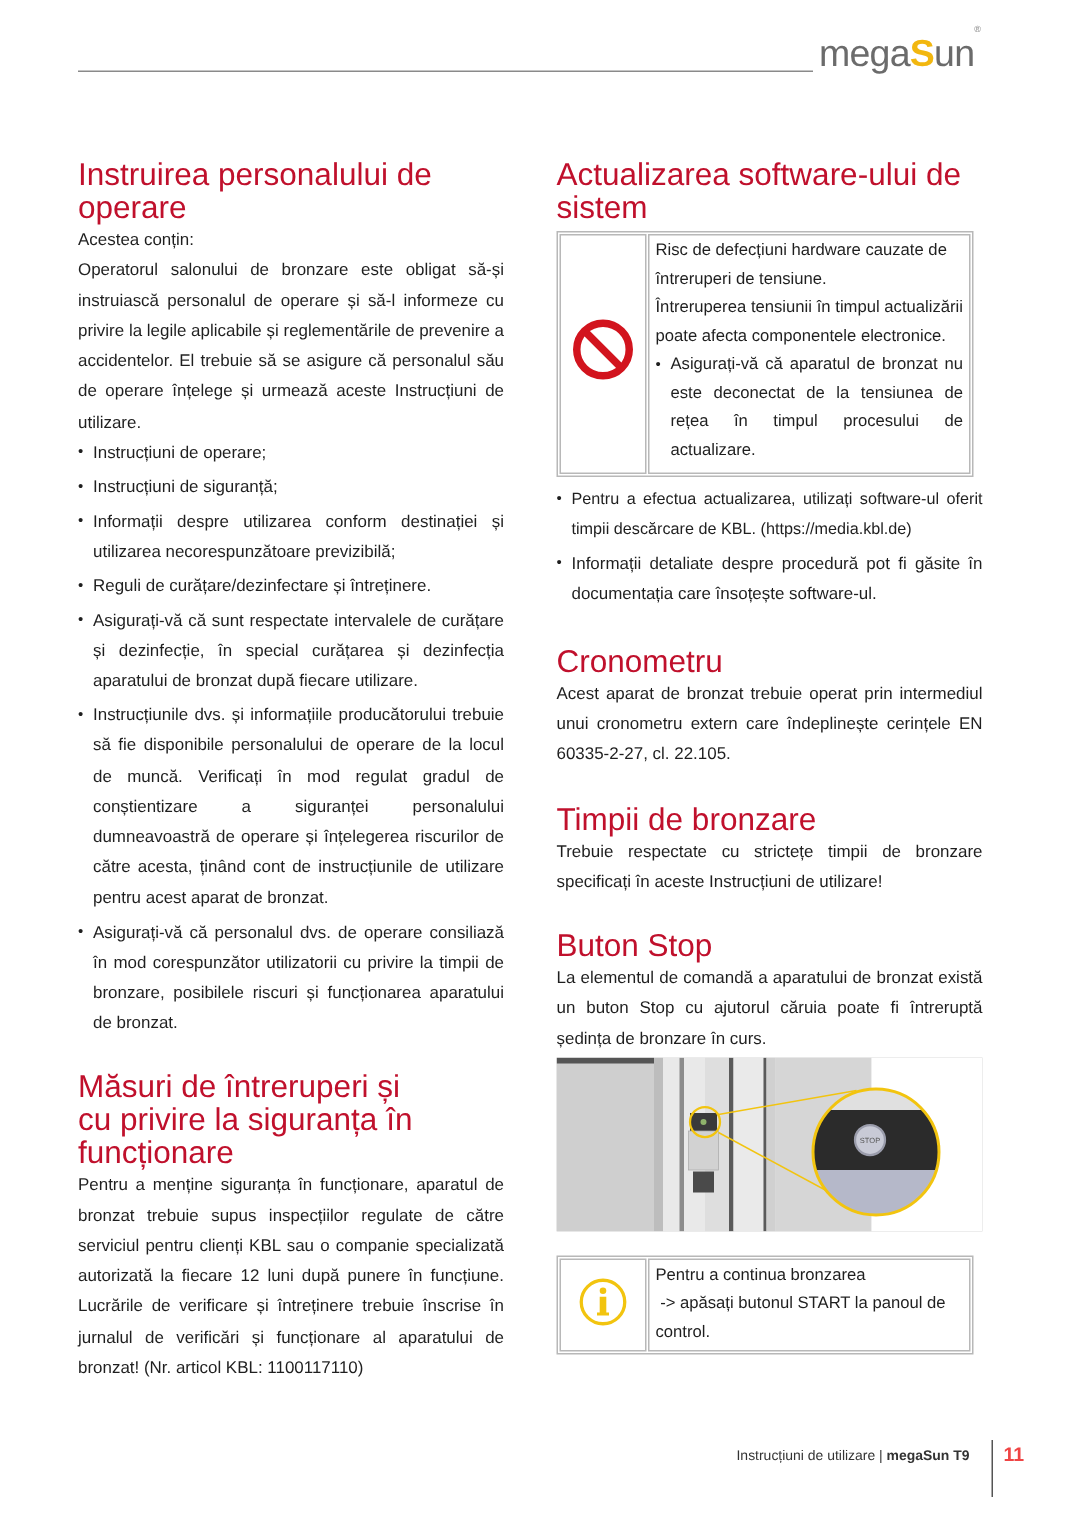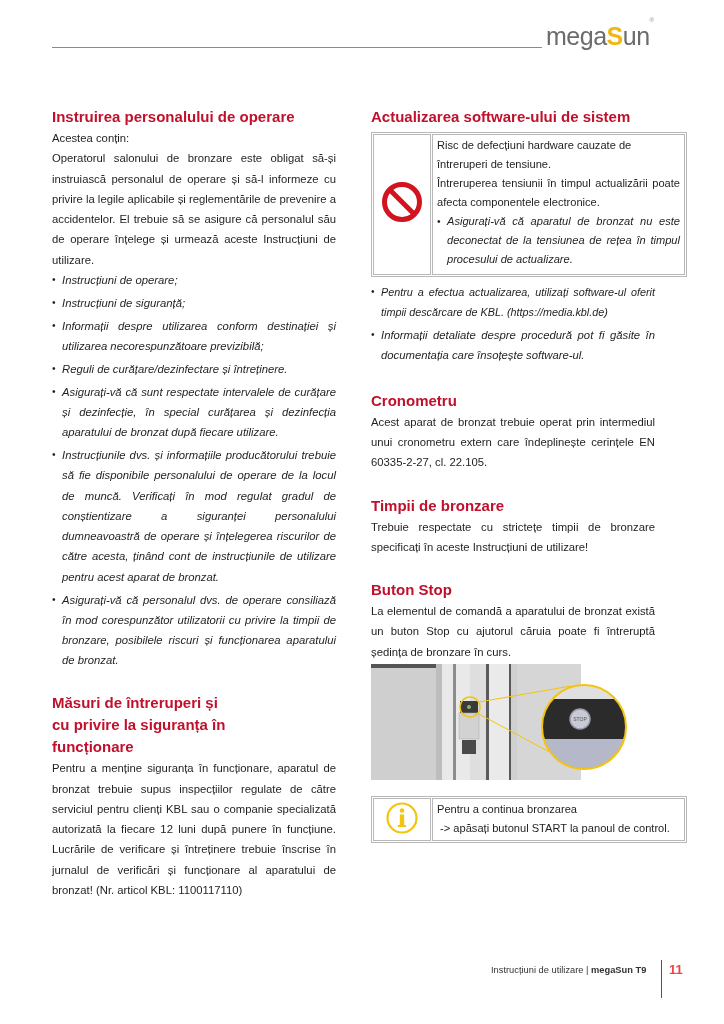--- a/index.html
+++ b/index.html
@@ -15,34 +15,34 @@
     letter-spacing: -0.5px; font-family: "Liberation Sans", sans-serif;
   }
   .logo .s { color: #f2b70f; font-weight: bold; }
   .logo sup { font-size: 6px; position: relative; top: -14px; color: #888; }
 
   .col { position: absolute; top: 106px; width: 284px; }
   .col-left { left: 52px; }
   .col-right { left: 371px; }
 
   h2 {
-    margin: 0; color: #c0102c; font-size: 15px; line-height: 22px; font-weight: bold;
+    margin: 0; color: #c0102c; font-size: 21px; line-height: 22px; font-weight: normal;
   }
   p, li {
     font-size: 11.3px; line-height: 20.3px; margin: 0; text-align: justify;
   }
-  ul { list-style: none; margin: 0; padding: 0; font-style: italic; }
+  ul { list-style: none; margin: 0; padding: 0; }
   ul li { position: relative; padding-left: 10px; margin-bottom: 2.5px; }
   ul li::before { content: "•"; position: absolute; left: 0; top: 0; font-size: 10px; }
 
   .section-gap { height: 22px; }
 
   table.notice {
     border-collapse: separate; border-spacing: 1px; border: 1px solid #b8b8b8;
-    width: 316px; margin-top: 4px;
+    width: 278px; margin-top: 4px;
   }
   table.notice td { border: 1px solid #b8b8b8; vertical-align: middle; }
   table.notice td.icon-cell { width: 54px; text-align: center; }
   table.notice td.text-cell { padding: 1px 4px 2px 4px; }
   table.notice td.text-cell p, table.notice td.text-cell li { font-size: 11.1px; line-height: 19px; }
 
   .figure {
     width: 284px; height: 116px; margin-top: 2px; position: relative; overflow: hidden;
     background: #d9d9d9;
   }

